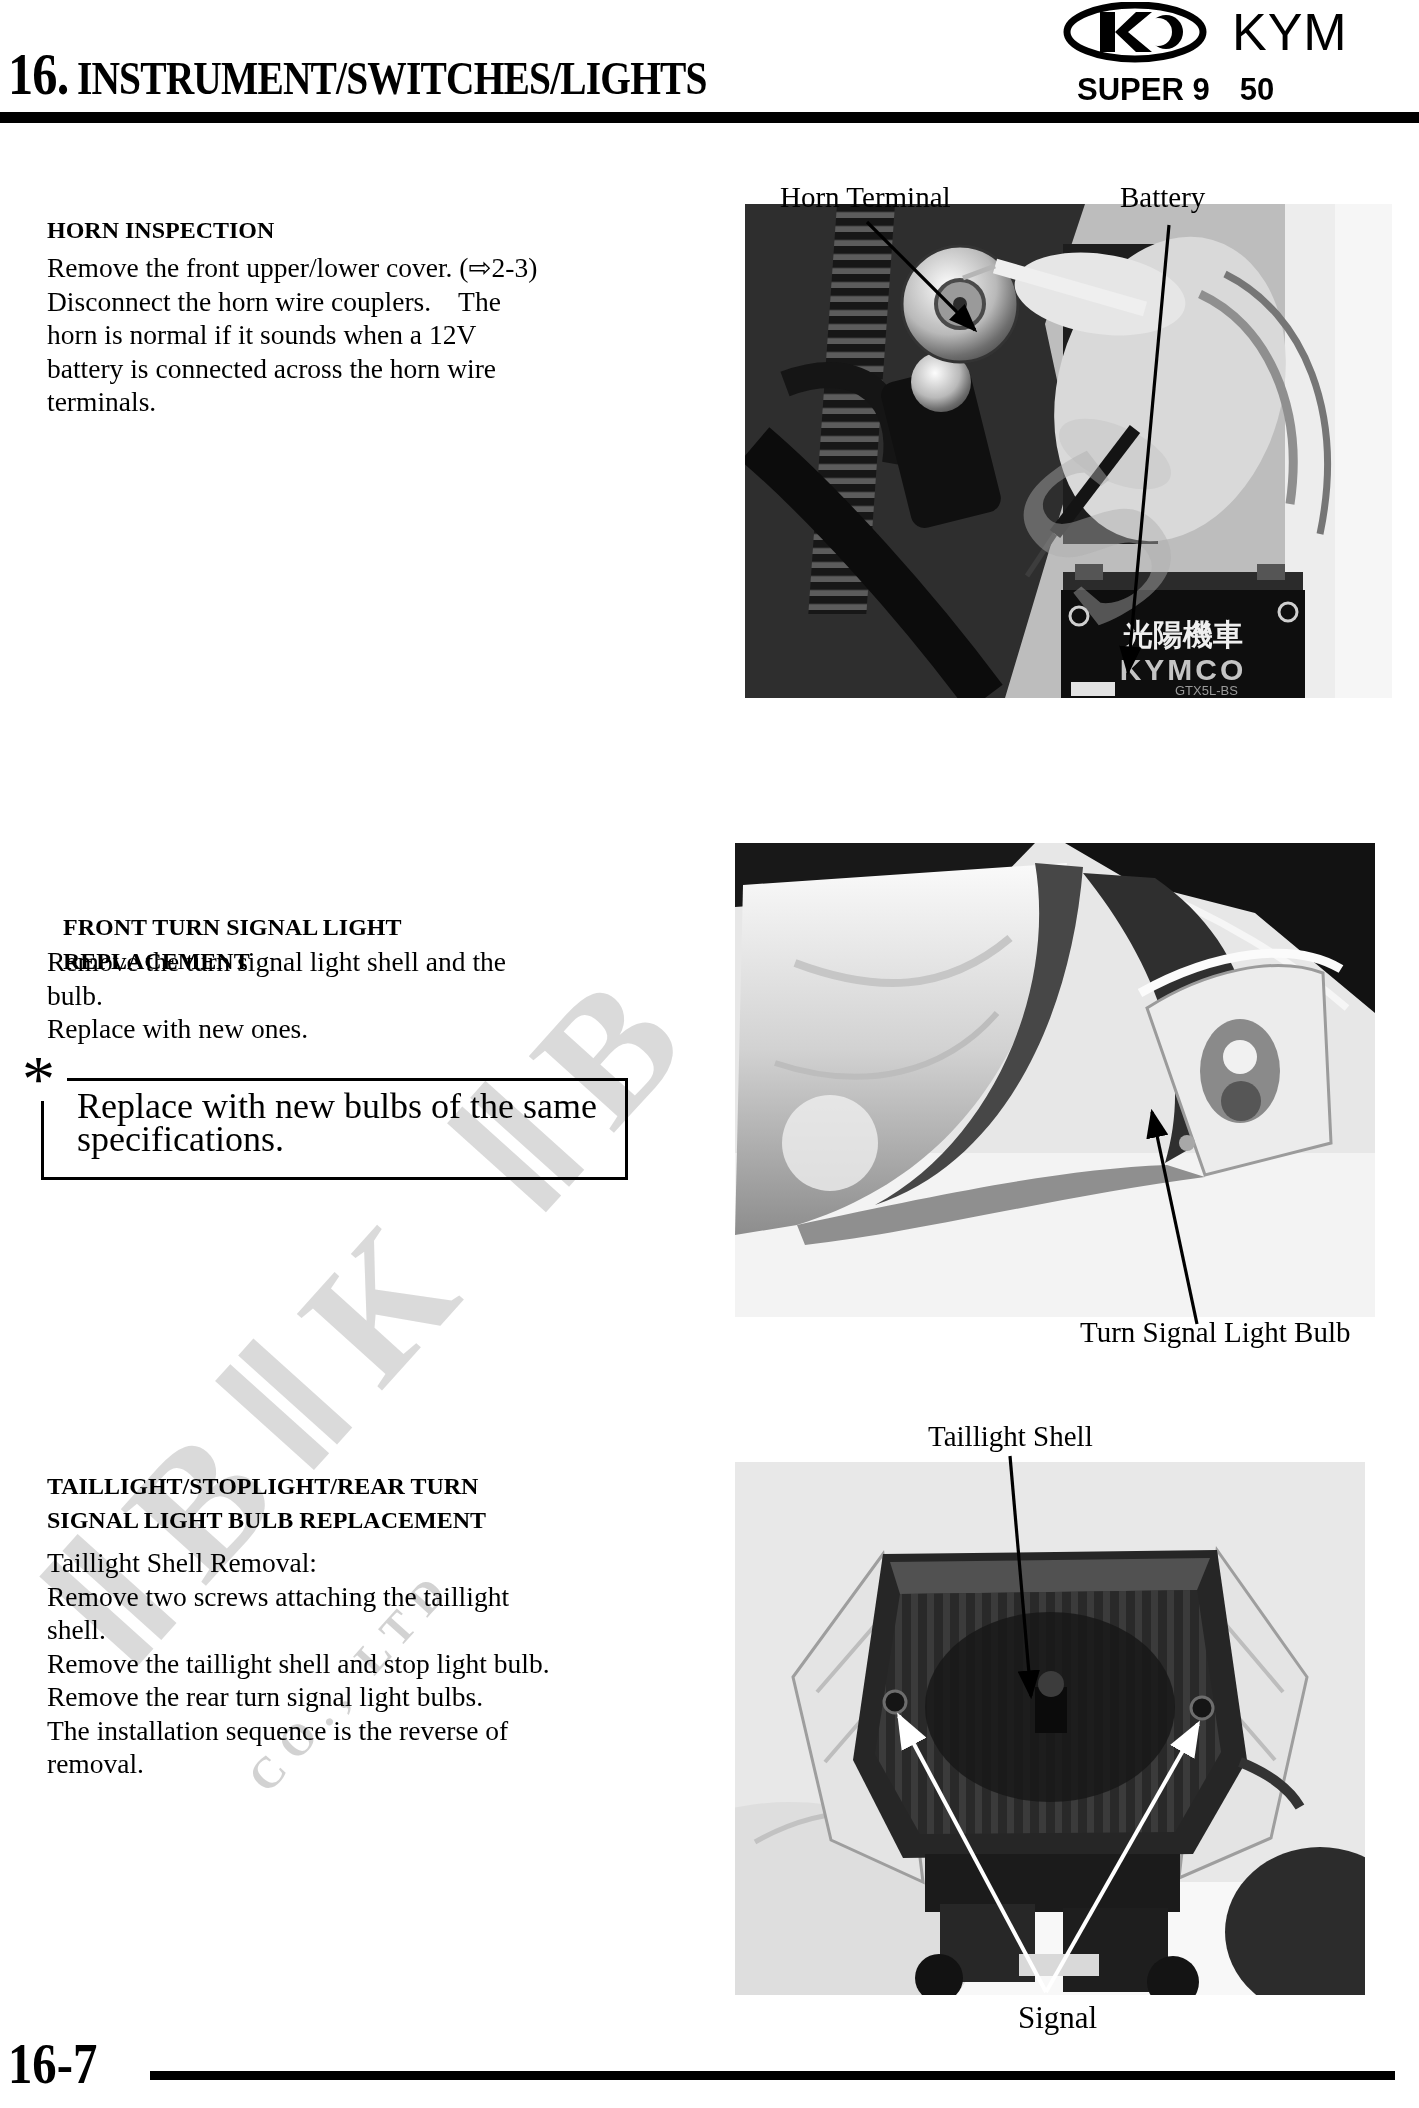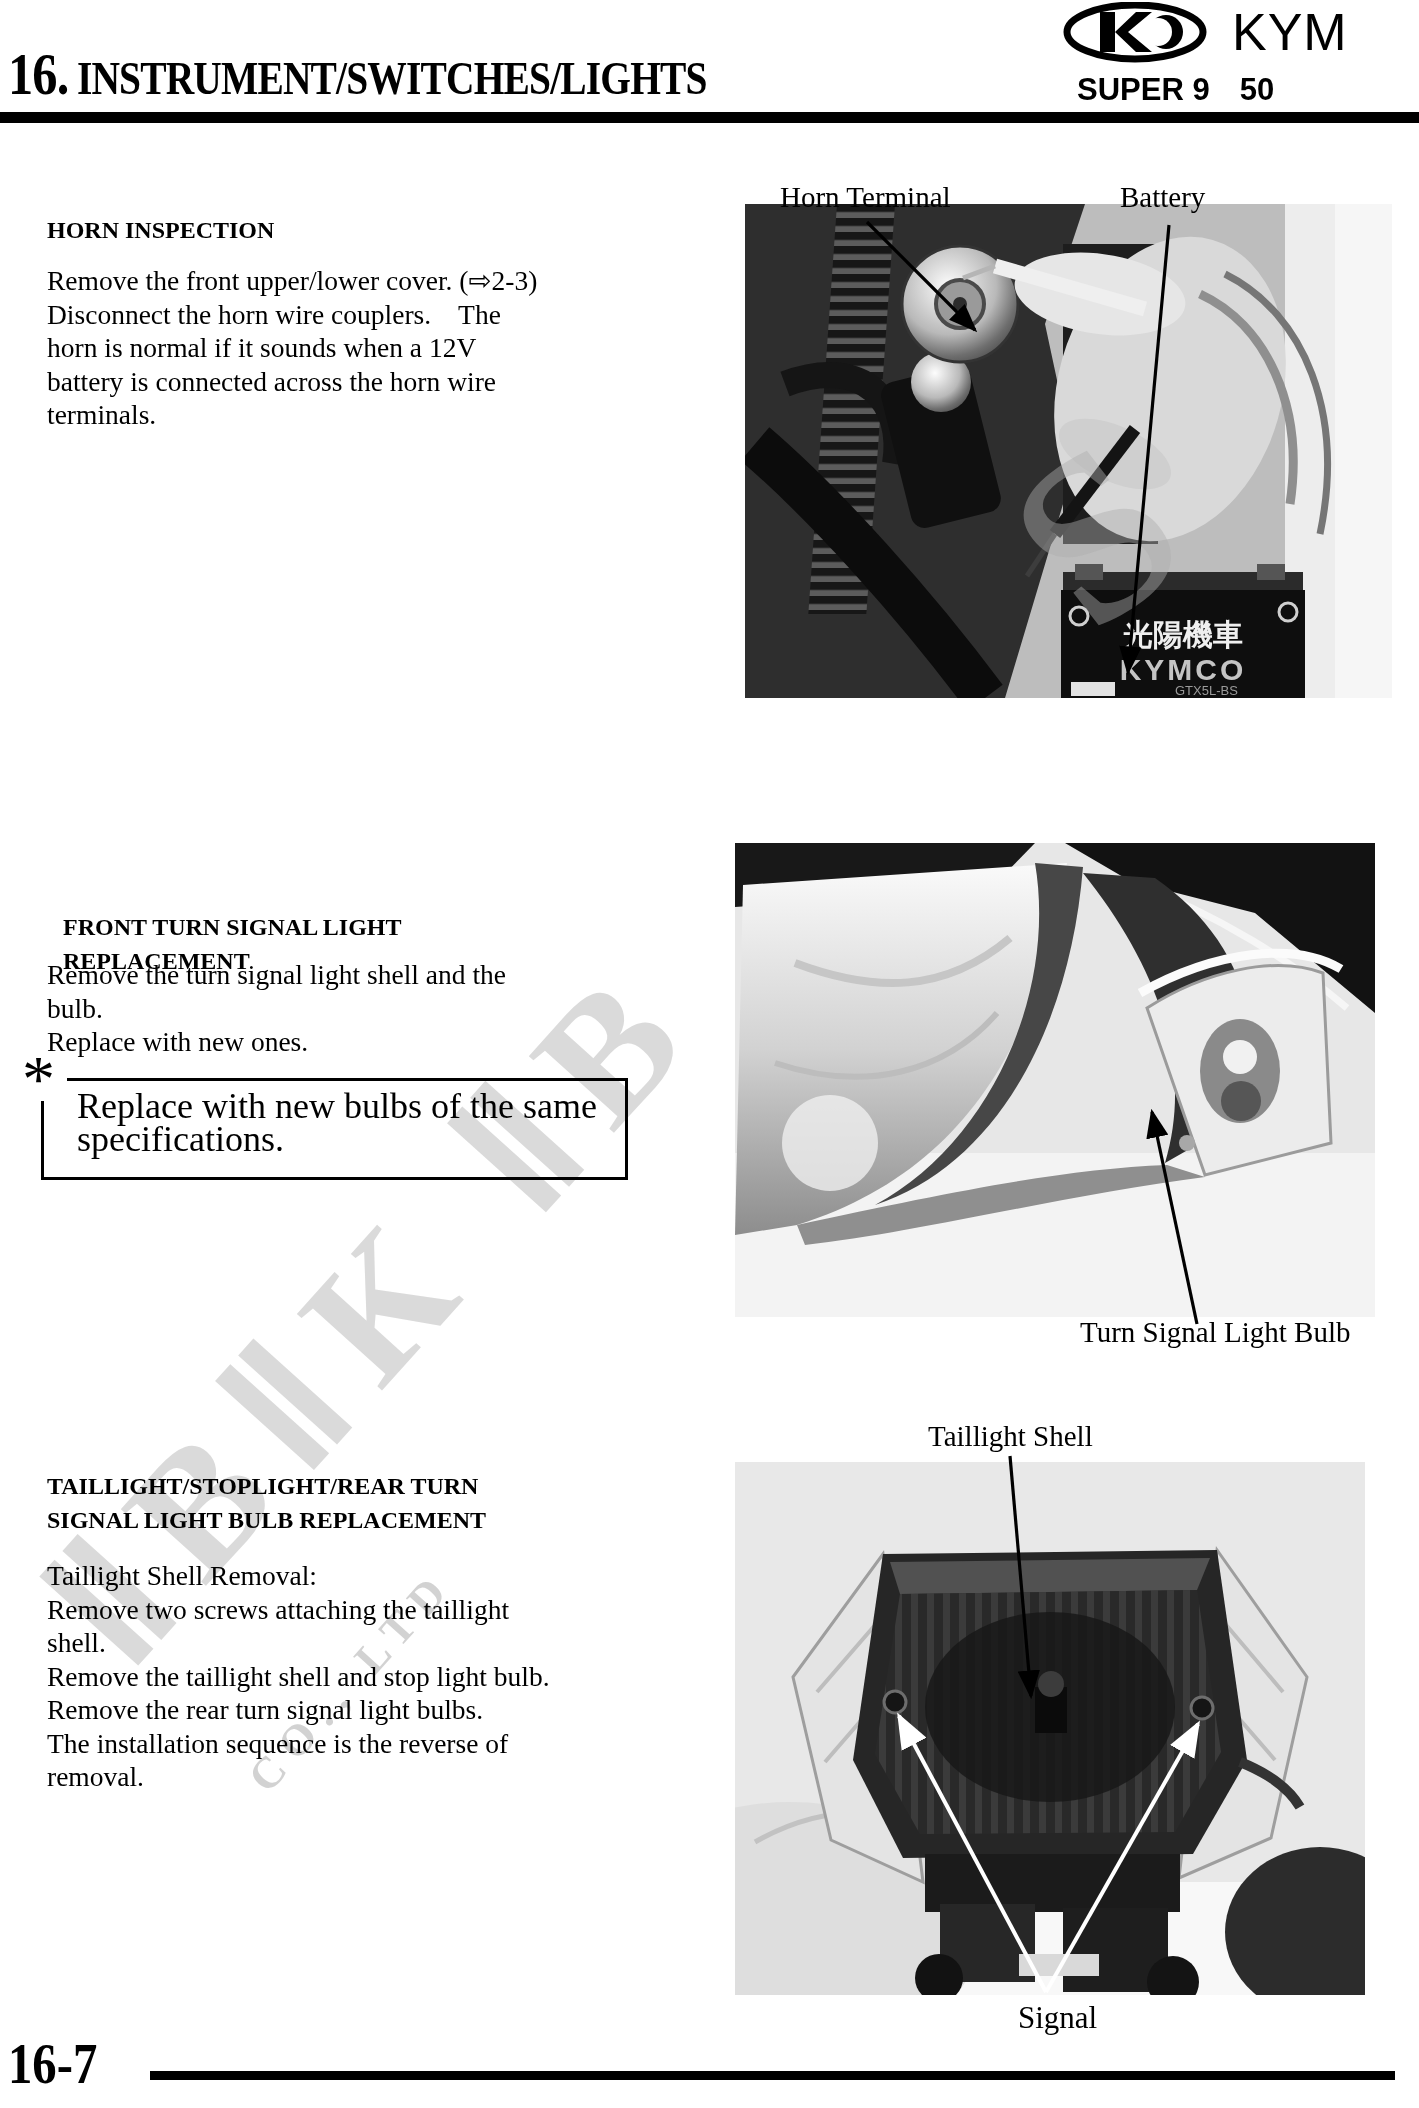--- a/index.html
+++ b/index.html
@@ -13,21 +13,21 @@
   .chapter-title{font-size:47px;letter-spacing:-1px;margin-left:10px;}
   .brand-text{position:absolute;left:1232px;top:2px;font-family:"Liberation Sans",sans-serif;
               font-weight:normal;font-size:52px;letter-spacing:1px;z-index:10;}
   .model-row{position:absolute;left:1077px;top:72px;font-family:"Liberation Sans",sans-serif;
              font-weight:bold;font-size:31px;z-index:10;display:flex;gap:30px;}
   .header-rule{position:absolute;left:0;top:112px;width:1419px;height:11px;background:#000;z-index:10;}
   
   .sec-heading{position:absolute;left:47px;font-weight:bold;font-size:24px;line-height:34px;
                white-space:pre-wrap;z-index:10;}
   .sec-body{position:absolute;left:47px;font-size:27.5px;line-height:33.5px;white-space:pre-wrap;
-            width:660px;z-index:10;font-family:"Liberation Serif","DejaVu Sans",serif;margin-top:13px;}
+            width:660px;z-index:10;font-family:"Liberation Serif","DejaVu Sans",serif;}
   
   .note-box{position:absolute;left:41px;top:1078px;width:581px;height:96px;border:3px solid #000;z-index:9;}
   .note-gap-h{position:absolute;left:39px;top:1075px;width:28px;height:9px;background:#fff;z-index:9;}
   .note-gap-v{position:absolute;left:38px;top:1075px;width:9px;height:26px;background:#fff;z-index:9;}
   .note-asterisk{position:absolute;left:22px;top:1046px;font-size:66px;line-height:66px;z-index:10;}
   .note-text{position:absolute;left:77px;top:1090px;font-size:36px;line-height:33px;
              white-space:pre-wrap;z-index:10;}
   
   .fig-label{position:absolute;font-size:29px;white-space:nowrap;z-index:15;}
   

